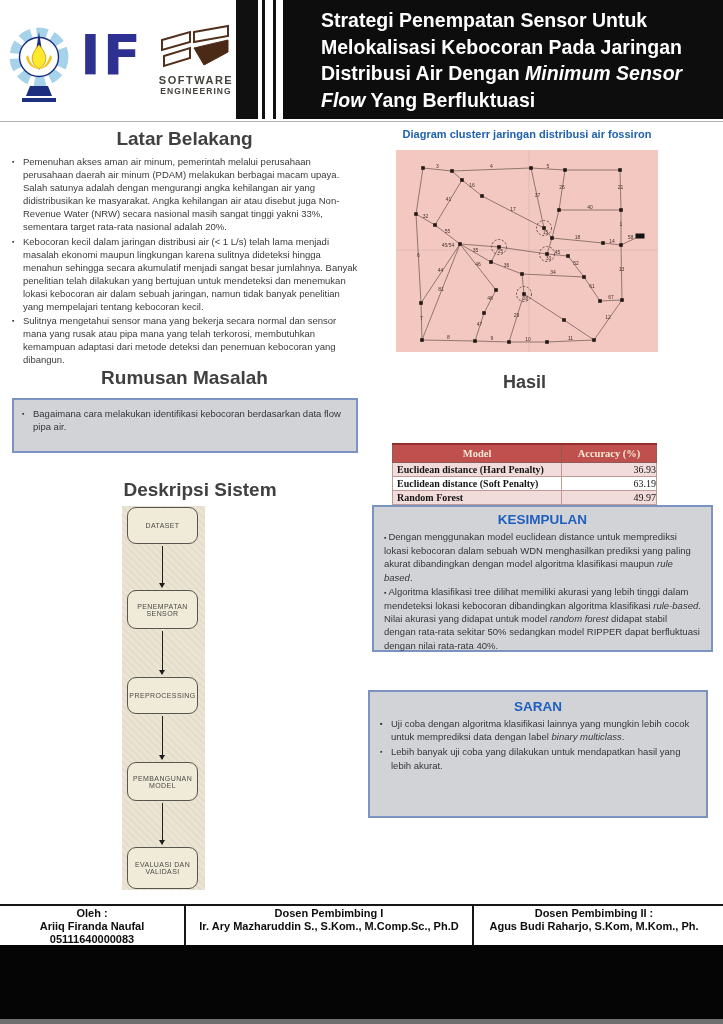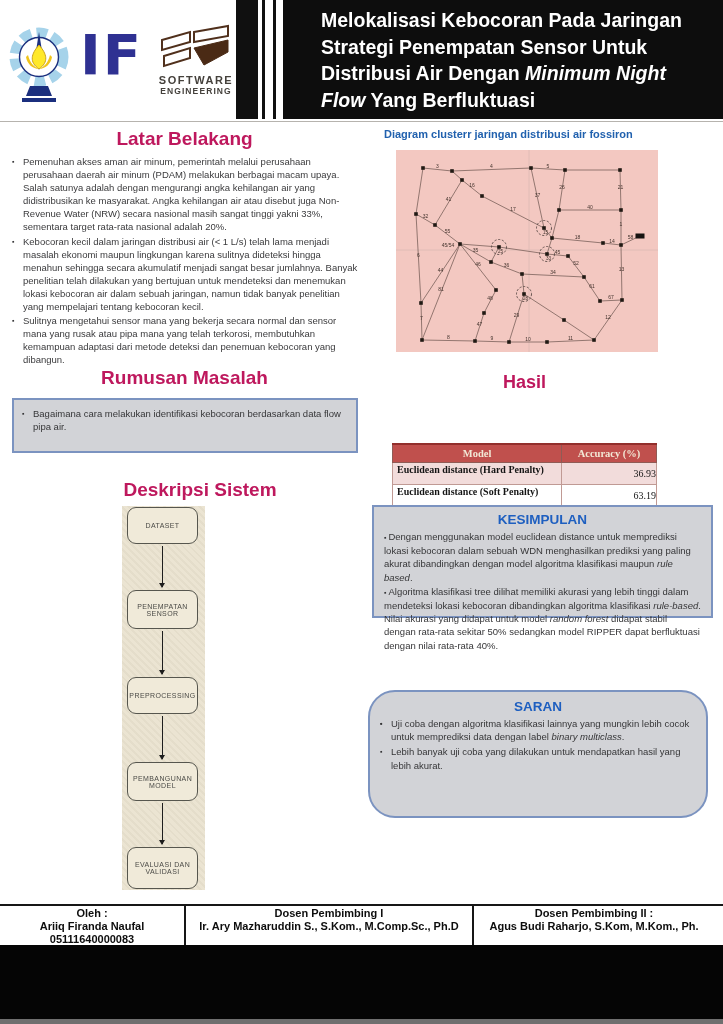--- a/index.html
+++ b/index.html
@@ -14,21 +14,21 @@
   .se-t1{font-size:11px;font-weight:bold;color:#45413c;letter-spacing:1.5px;margin-top:2px;}
   .se-t2{font-size:8.5px;font-weight:bold;color:#45413c;letter-spacing:1.1px;}
   .stripes{position:absolute;left:236px;top:0;width:47px;height:119px;
     background:linear-gradient(90deg,#101010 0 22px,#fff 22px 26px,#101010 26px 29px,
                #fff 29px 37px,#101010 37px 40px,#fff 40px 47px);}
   .title-block{position:absolute;left:283px;top:0;width:440px;height:119px;background:#0d0d0d;
     color:#fff;box-sizing:border-box;padding:7px 6px 0 38px;}
   .title-line{font-size:19.5px;line-height:26.5px;font-weight:bold;white-space:nowrap;}
   .header-rule{position:absolute;top:121px;left:0;width:723px;height:1px;background:#b6b3ae;}
   
-  .sec-h{position:absolute;text-align:center;font-weight:bold;font-size:19px;color:#be185d;}
+  .sec-h{position:absolute;text-align:center;font-weight:bold;font-size:19px;color:#404040;}
   .sec-h.small{font-size:18px;}
   
   .bullets{position:absolute;font-size:9.5px;line-height:13.1px;color:#3a3a3c;}
   .bullet{position:relative;margin-bottom:1px;}
   .bullet.hang{padding-left:11px;}
   .bm{position:absolute;left:0;top:0;font-size:7px;}
   .bm-inline{font-size:7px;}
   
   .graybox{position:absolute;box-sizing:border-box;background:#d2d3d7;border:2px solid #7b93c0;}
   .graybox .bx-title{text-align:center;font-weight:bold;font-size:13.5px;color:#1e5fc0;margin:1px 0 3px 0;}
@@ -36,29 +36,29 @@
   
   .fc-strip{position:absolute;left:122px;top:506px;width:83px;height:384px;background:#ebe4d2;
     background-image:repeating-linear-gradient(45deg,rgba(120,110,80,.06) 0 2px,transparent 2px 5px);}
   .fc-box{position:absolute;left:5px;width:71px;box-sizing:border-box;background:#f0ead9;
     border:1px solid #56564e;border-radius:9px;display:flex;align-items:center;justify-content:center;
     text-align:center;font-size:7px;letter-spacing:.4px;color:#4a4a46;padding:2px;}
   .fc-arrow{position:absolute;left:40px;width:1px;background:#1d1d1d;}
   .fc-arrow::after{content:'';position:absolute;bottom:-4px;left:-3px;
     border:3.5px solid transparent;border-top:5.5px solid #1d1d1d;}
   
-  .diagram-caption{position:absolute;top:128px;left:384px;width:286px;
+  .diagram-caption{position:absolute;top:128px;left:384px;width:286px;text-align:center;
     font-size:11px;font-weight:bold;color:#2161ae;}
   .pinkbox{position:absolute;left:396px;top:150px;width:262px;height:202px;}
   .pinkbox svg{display:block;font-family:"Liberation Sans",sans-serif;}
   table.res{position:absolute;left:392px;top:403px;width:265px;border-collapse:collapse;
     font-family:"Liberation Serif",serif;margin-top:40px;}
   table.res th{background:#c0504d;color:#f2e8d6;font-size:10.5px;font-weight:bold;
     border:1px solid #8f5b55;border-top:2px solid #922f2c;height:15px;}
-  table.res td{font-size:10px;border:1px solid #c09a94;height:13px;padding:0 0 8px 4px;color:#141414;}
+  table.res td{font-size:10px;border:1px solid #c09a94;height:13px;padding:0 0 0 4px;color:#141414;}
   table.res td.model{font-weight:bold;width:169px;}
   table.res td.acc{text-align:right;padding:0;width:96px;}
   table.res tr.alt{background:#f2dcdb;}
   
   .footer{position:absolute;top:904px;left:0;width:723px;height:41px;border-top:2px solid #161616;
     box-sizing:border-box;display:flex;}
   .fcell{box-sizing:border-box;text-align:center;font-weight:bold;font-size:11px;line-height:13px;
     padding-top:1px;color:#0d0d0d;}
   .fcell.c1{width:184px;}
   .fcell.c2{width:288px;border-left:2px solid #161616;}
@@ -90,23 +90,23 @@
         <polygon points="2,16 30,8 30,18 2,26" fill="#fff" stroke="#50301c" stroke-width="2"></polygon>
         <polygon points="34,8 68,2 68,12 34,18" fill="#fff" stroke="#50301c" stroke-width="2"></polygon>
         <polygon points="34,24 68,16 68,28 44,41" fill="#4a2a15" stroke="#4a2a15" stroke-width="1"></polygon>
         <polygon points="4,32 30,24 30,34 4,42" fill="#fff" stroke="#50301c" stroke-width="2"></polygon>
       </svg>
       <div class="se-t1">SOFTWARE</div>
       <div class="se-t2">ENGINEERING</div>
     </div>
     <div class="stripes"></div>
     <div class="title-block">
+      <div class="title-line"><span>Strategi Penempatan Sensor Untuk</span></div>
       <div class="title-line"><span>Melokalisasi Kebocoran Pada Jaringan</span></div>
-      <div class="title-line"><span>Strategi Penempatan Sensor Untuk</span></div>
-      <div class="title-line"><span>Distribusi Air Dengan </span><i>Minimum Night</i></div>
+      <div class="title-line"><span>Distribusi Air Dengan </span><i>Minimum Sensor</i></div>
       <div class="title-line"><i>Flow</i><span> Yang Berfluktuasi</span></div>
     </div>
     <div class="header-rule"></div>
   </div>
 
   <div class="sec-h" style="top:128px;left:12px;width:345px;">Latar Belakang</div>
 
   <div class="bullets" style="top:155px;left:12px;width:348px;">
     <div class="bullet hang"><span class="bm">▪</span><span>Pemenuhan akses aman air minum, pemerintah melalui perusahaan perusahaan daerah air minum (PDAM) melakukan berbagai macam upaya. Salah satunya adalah dengan mengurangi angka kehilangan air yang didistribusikan ke masyarakat. Angka kehilangan air atau disebut juga Non-Revenue Water (NRW) secara nasional masih sangat tinggi yakni 33%, sementara target rata-rata nasional adalah 20%.</span></div>
     <div class="bullet hang"><span class="bm">▪</span><span>Kebocoran kecil dalam jaringan distribusi air (&lt; 1 L/s) telah lama menjadi masalah ekonomi maupun lingkungan karena sulitnya dideteksi hingga menahun sehingga secara akumulatif menjadi sangat besar jumlahnya. Banyak penelitian telah dilakukan yang bertujuan untuk mendeteksi dan menemukan lokasi kebocoran air dalam sebuah jaringan, namun tidak banyak penelitian yang mempelajari tentang kebocoran kecil.</span></div>
@@ -295,29 +295,29 @@
       <td class="model">Random Forest</td>
       <td class="acc">49.97</td>
     </tr>
     <tr>
       <td class="model">RIPPER</td>
       <td class="acc">40.00</td>
     </tr>
   </tbody>
     </table>
 
-  <div class="graybox" style="top:505px;left:372px;width:341px;height:113px;padding:4px 10px;">
+  <div class="graybox" style="top:505px;left:372px;width:341px;height:147px;padding:4px 10px;">
     <div class="bx-title">KESIMPULAN</div>
     <div class="bullets2">
       <div class="bullet"><span class="bm-inline">▪ </span><span><span>Dengan menggunakan model euclidean distance untuk memprediksi lokasi kebocoran dalam sebuah WDN menghasilkan prediksi yang paling akurat dibandingkan dengan model algoritma klasifikasi maupun </span><i>rule based</i><span>.</span></span></div>
       <div class="bullet"><span class="bm-inline">▪ </span><span><span>Algoritma klasifikasi tree dilihat memiliki akurasi yang lebih tinggi dalam mendeteksi lokasi kebocoran dibandingkan algoritma klasifikasi </span><i>rule-based</i><span>. Nilai akurasi yang didapat untuk model </span><i>random forest</i><span> didapat stabil dengan rata-rata sekitar 50% sedangkan model RIPPER dapat berfluktuasi dengan nilai rata-rata 40%.</span></span></div>
     </div>
   </div>
 
-  <div class="graybox" style="top:690px;left:368px;width:340px;height:128px;padding:6px 10px;border-radius:27px;">
+  <div class="graybox" style="top:690px;left:368px;width:340px;height:128px;padding:6px 10px;">
     <div class="bx-title">SARAN</div>
     <div class="bullets2">
       <div class="bullet hang" style="margin-bottom:2px;"><span class="bm">▪</span></div>
       <div class="bullet hang" style="margin-bottom:2px;"><span class="bm">▪</span><span><span>Uji coba dengan algoritma klasifikasi lainnya yang mungkin lebih cocok untuk memprediksi data dengan label </span><i>binary multiclass</i><span>.</span></span></div>
       <div class="bullet hang"><span class="bm">▪</span><span><span>Lebih banyak uji coba yang dilakukan untuk mendapatkan hasil yang lebih akurat.</span></span></div>
     </div>
   </div>
 
   <div class="footer">
     <div class="fcell c1">

